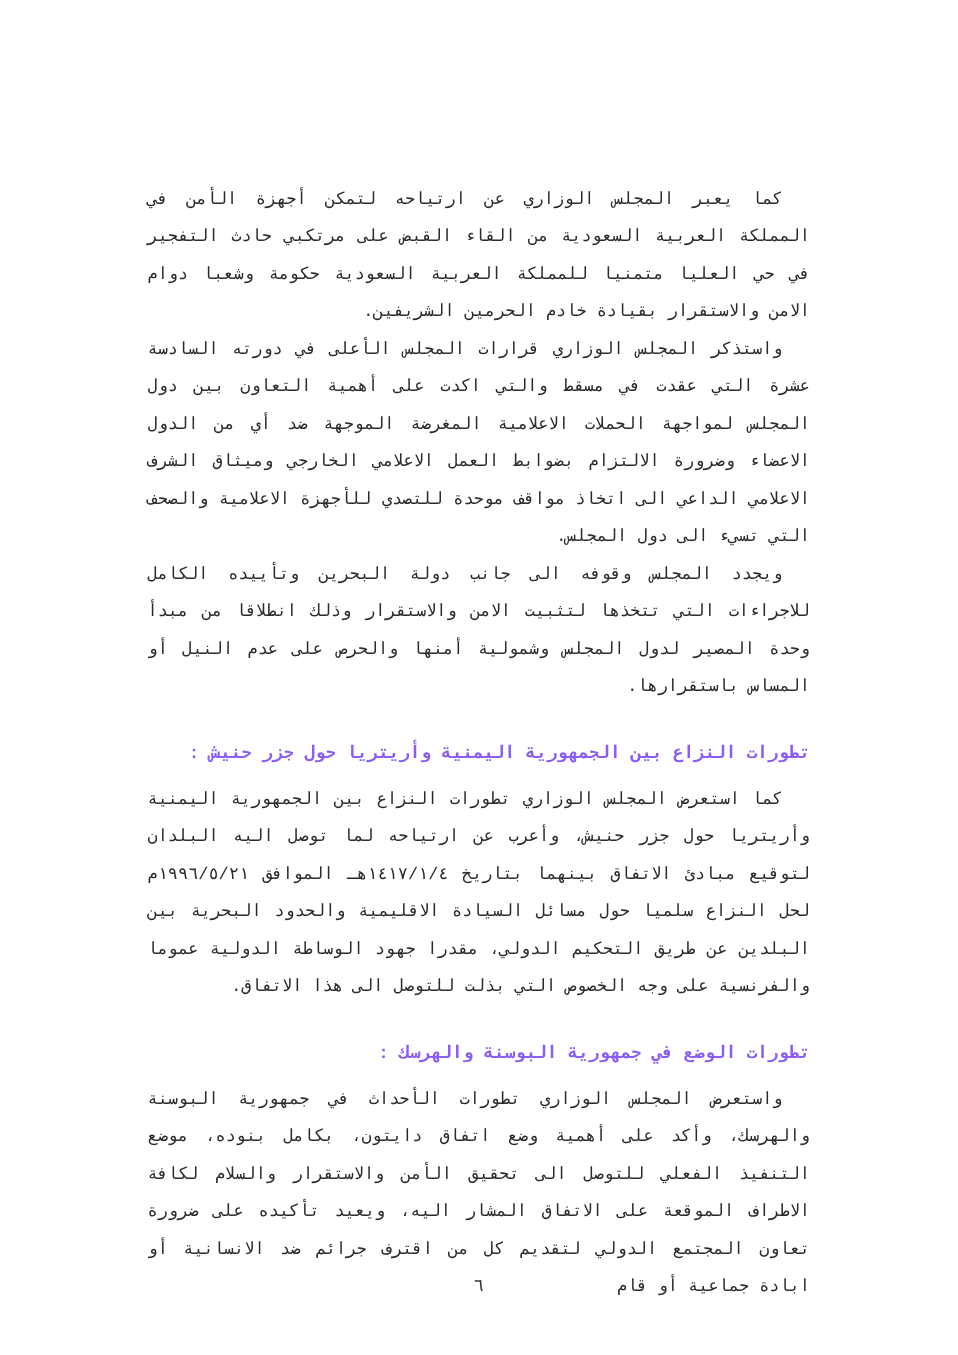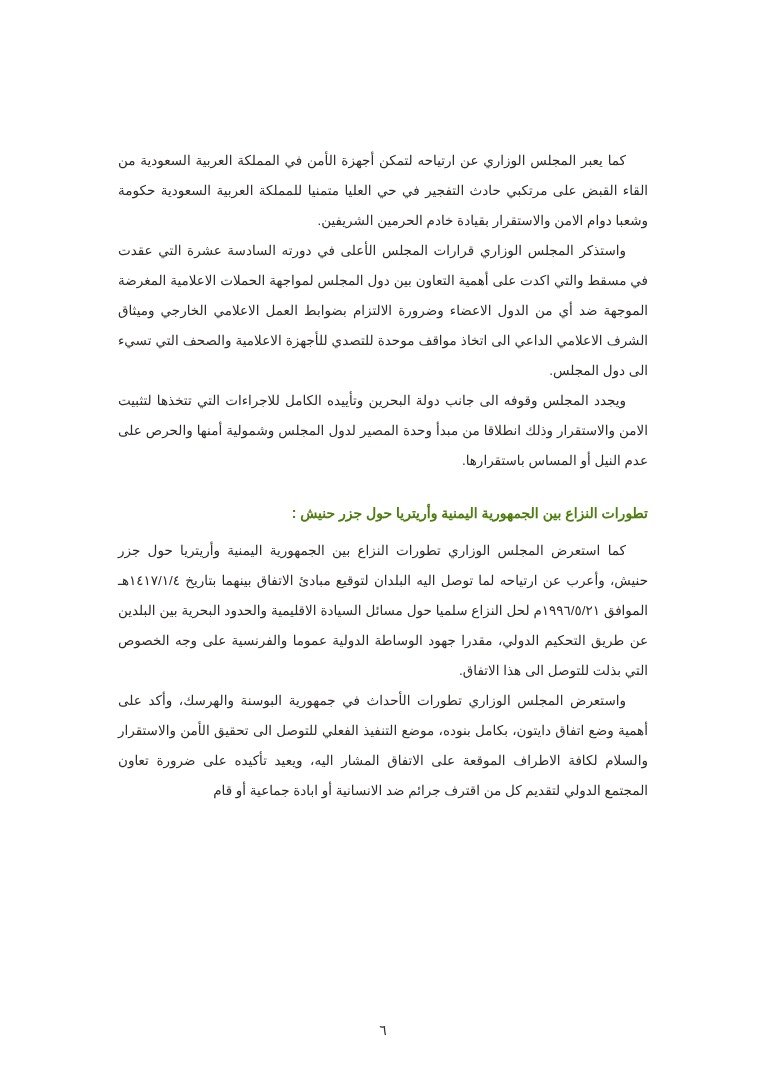--- a/index.html
+++ b/index.html
@@ -6,21 +6,21 @@
     margin: 0;
     padding: 0;
     background: #ffffff;
   }
   .page {
     position: relative;
     width: 766px;
     height: 1084px;
     background: #ffffff;
     overflow: hidden;
-    font-family: Liberation Sans, sans-serif;
+    font-family: Liberation Mono, monospace;
   }
   .content {
     position: absolute;
     top: 146px;
     right: 118px;
     width: 530px;
     direction: rtl;
     text-align: justify;
     color: #2e2a28;
     font-size: 13.5px;
@@ -28,21 +28,21 @@
     letter-spacing: 0.1px;
   }
   .content p {
     margin: 0;
     text-indent: 22px;
   }
   .content h2 {
     margin: 22px 0 8px 0;
     font-size: 14px;
     font-weight: bold;
-    color: #4d7c0f;
+    color: #8b5cf6;
     text-align: right;
     text-indent: 0;
     line-height: 30px;
   }
   .page-number {
     position: absolute;
     bottom: 46px;
     left: 0;
     right: 0;
     text-align: center;
@@ -54,16 +54,17 @@
 </head>
 <body>
 
 <div class="page">
   <div class="content">
     <p>كما يعبر المجلس الوزاري عن ارتياحه لتمكن أجهزة الأمن في المملكة العربية السعودية من القاء القبض على مرتكبي حادث التفجير في حي العليا متمنيا للمملكة العربية السعودية حكومة وشعبا دوام الامن والاستقرار بقيادة خادم الحرمين الشريفين.</p>
     <p>واستذكر المجلس الوزاري قرارات المجلس الأعلى في دورته السادسة  عشرة التي عقدت في مسقط والتي اكدت على أهمية التعاون بين دول المجلس لمواجهة الحملات الاعلامية المغرضة الموجهة ضد أي من الدول الاعضاء وضرورة الالتزام بضوابط العمل الاعلامي الخارجي وميثاق الشرف الاعلامي الداعي الى اتخاذ مواقف موحدة للتصدي للأجهزة الاعلامية والصحف التي تسيء الى دول المجلس.</p>
     <p>ويجدد المجلس وقوفه الى جانب دولة البحرين وتأييده الكامل للاجراءات التي تتخذها لتثبيت الامن والاستقرار وذلك انطلاقا من مبدأ وحدة المصير لدول المجلس وشمولية أمنها والحرص على عدم النيل أو المساس باستقرارها.</p>
     <h2>تطورات النزاع بين الجمهورية اليمنية وأريتريا حول جزر حنيش :</h2>
     <p>كما استعرض المجلس الوزاري تطورات النزاع بين الجمهورية  اليمنية وأريتريا حول جزر حنيش، وأعرب عن ارتياحه لما توصل اليه البلدان لتوقيع مبادئ الاتفاق بينهما بتاريخ ١٤١٧/١/٤هـ الموافق ١٩٩٦/٥/٢١م لحل النزاع سلميا حول مسائل السيادة الاقليمية والحدود البحرية بين البلدين عن طريق التحكيم الدولي، مقدرا جهود الوساطة الدولية عموما والفرنسية على وجه الخصوص التي بذلت للتوصل الى هذا الاتفاق.</p>
+    <h2>تطورات الوضع في جمهورية البوسنة والهرسك :</h2>
     <p>واستعرض المجلس الوزاري تطورات الأحداث في جمهورية البوسنة والهرسك، وأكد على أهمية وضع اتفاق دايتون، بكامل بنوده، موضع التنفيذ الفعلي للتوصل الى تحقيق الأمن والاستقرار والسلام لكافة الاطراف الموقعة على الاتفاق المشار اليه، ويعيد تأكيده  على ضرورة تعاون المجتمع الدولي لتقديم كل من اقترف جرائم ضد الانسانية أو ابادة جماعية أو قام</p>
   </div>
   <div class="page-number">٦</div>
 </div>
 
 </body></html>

